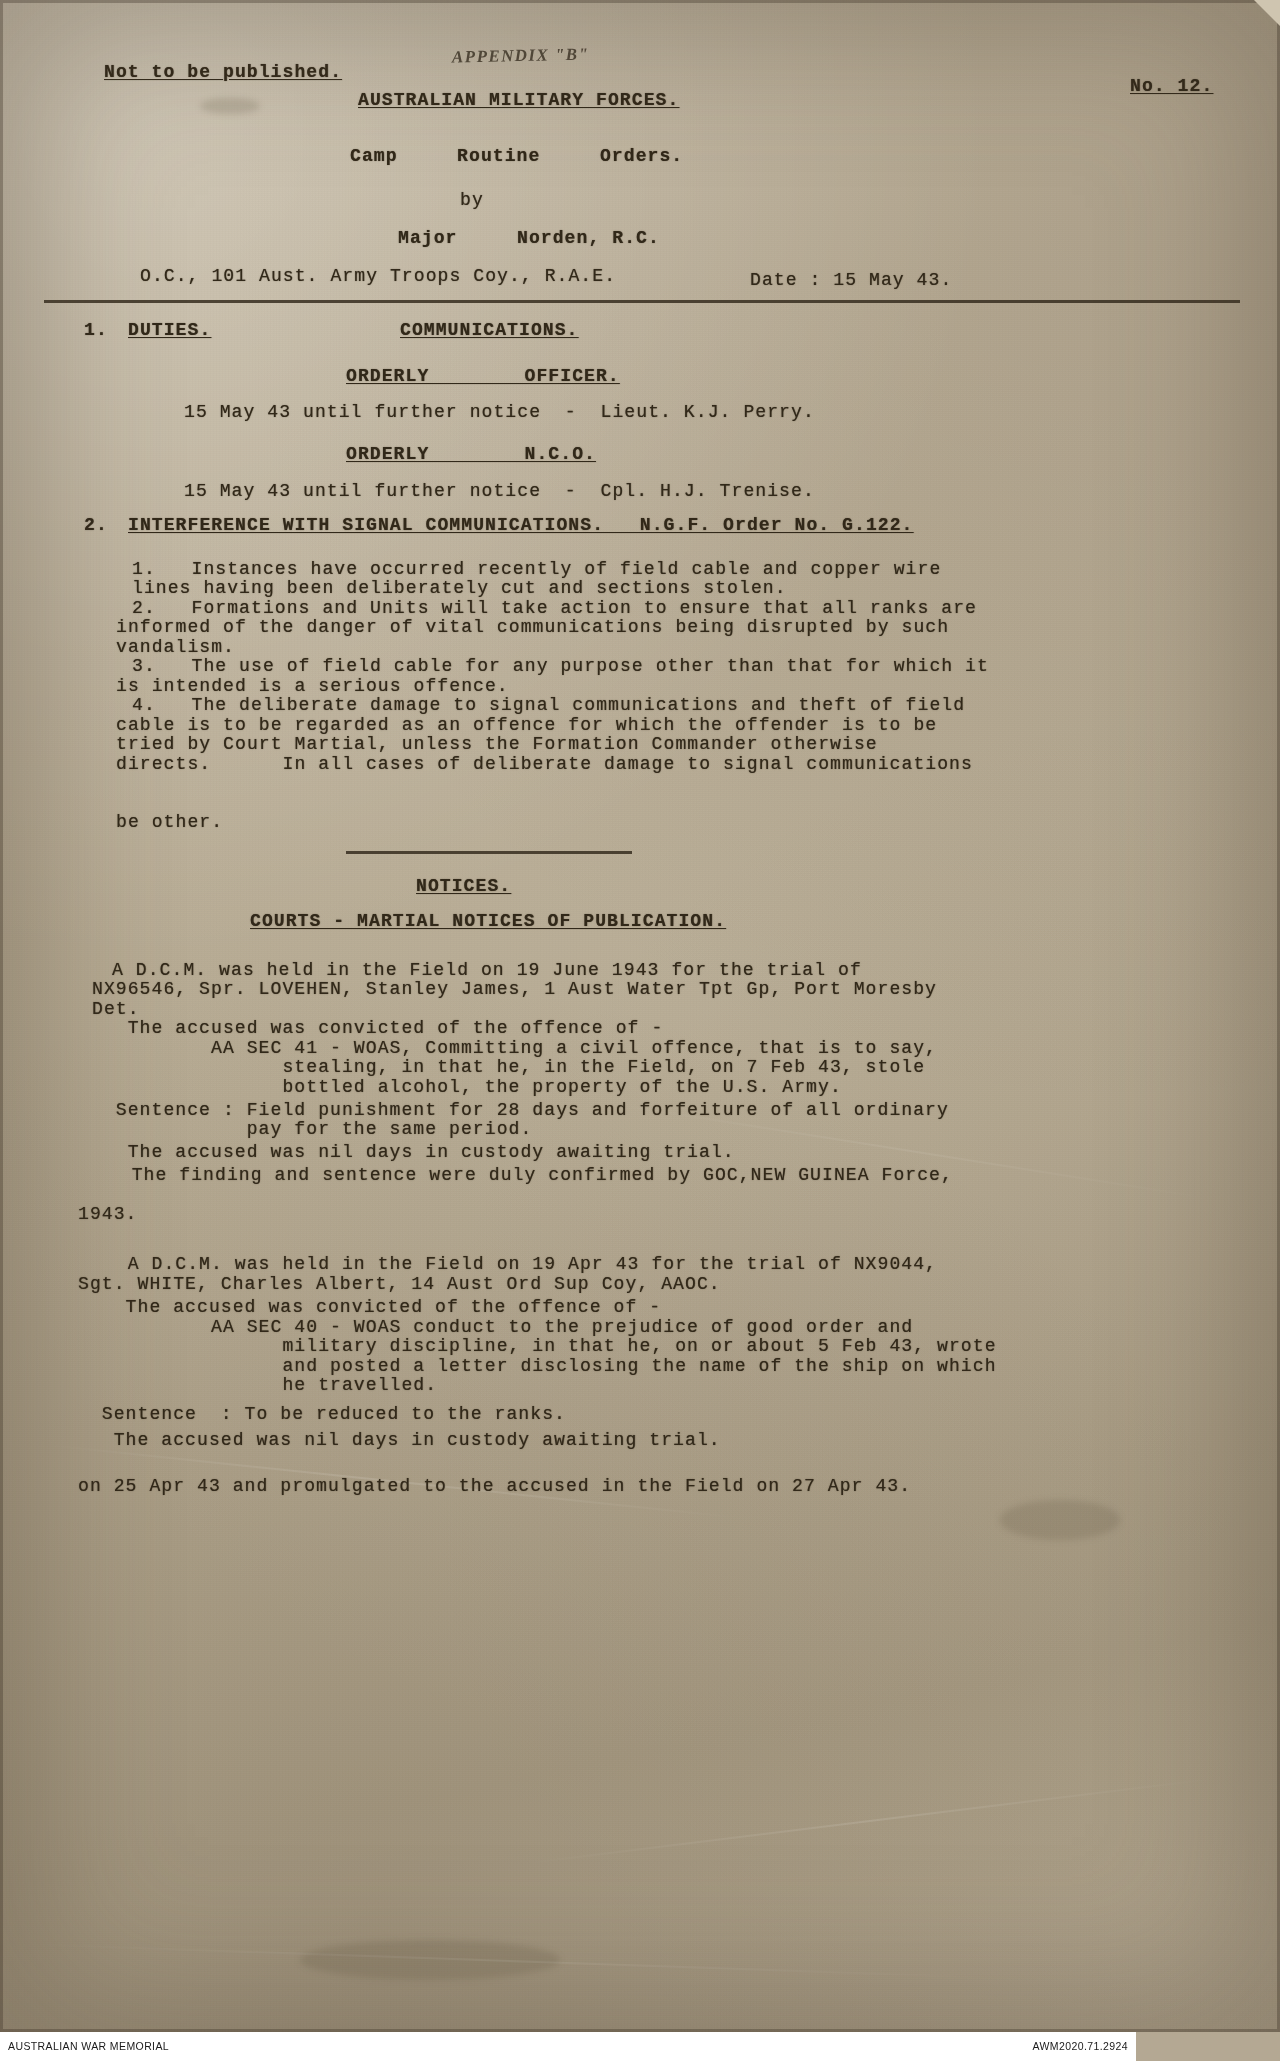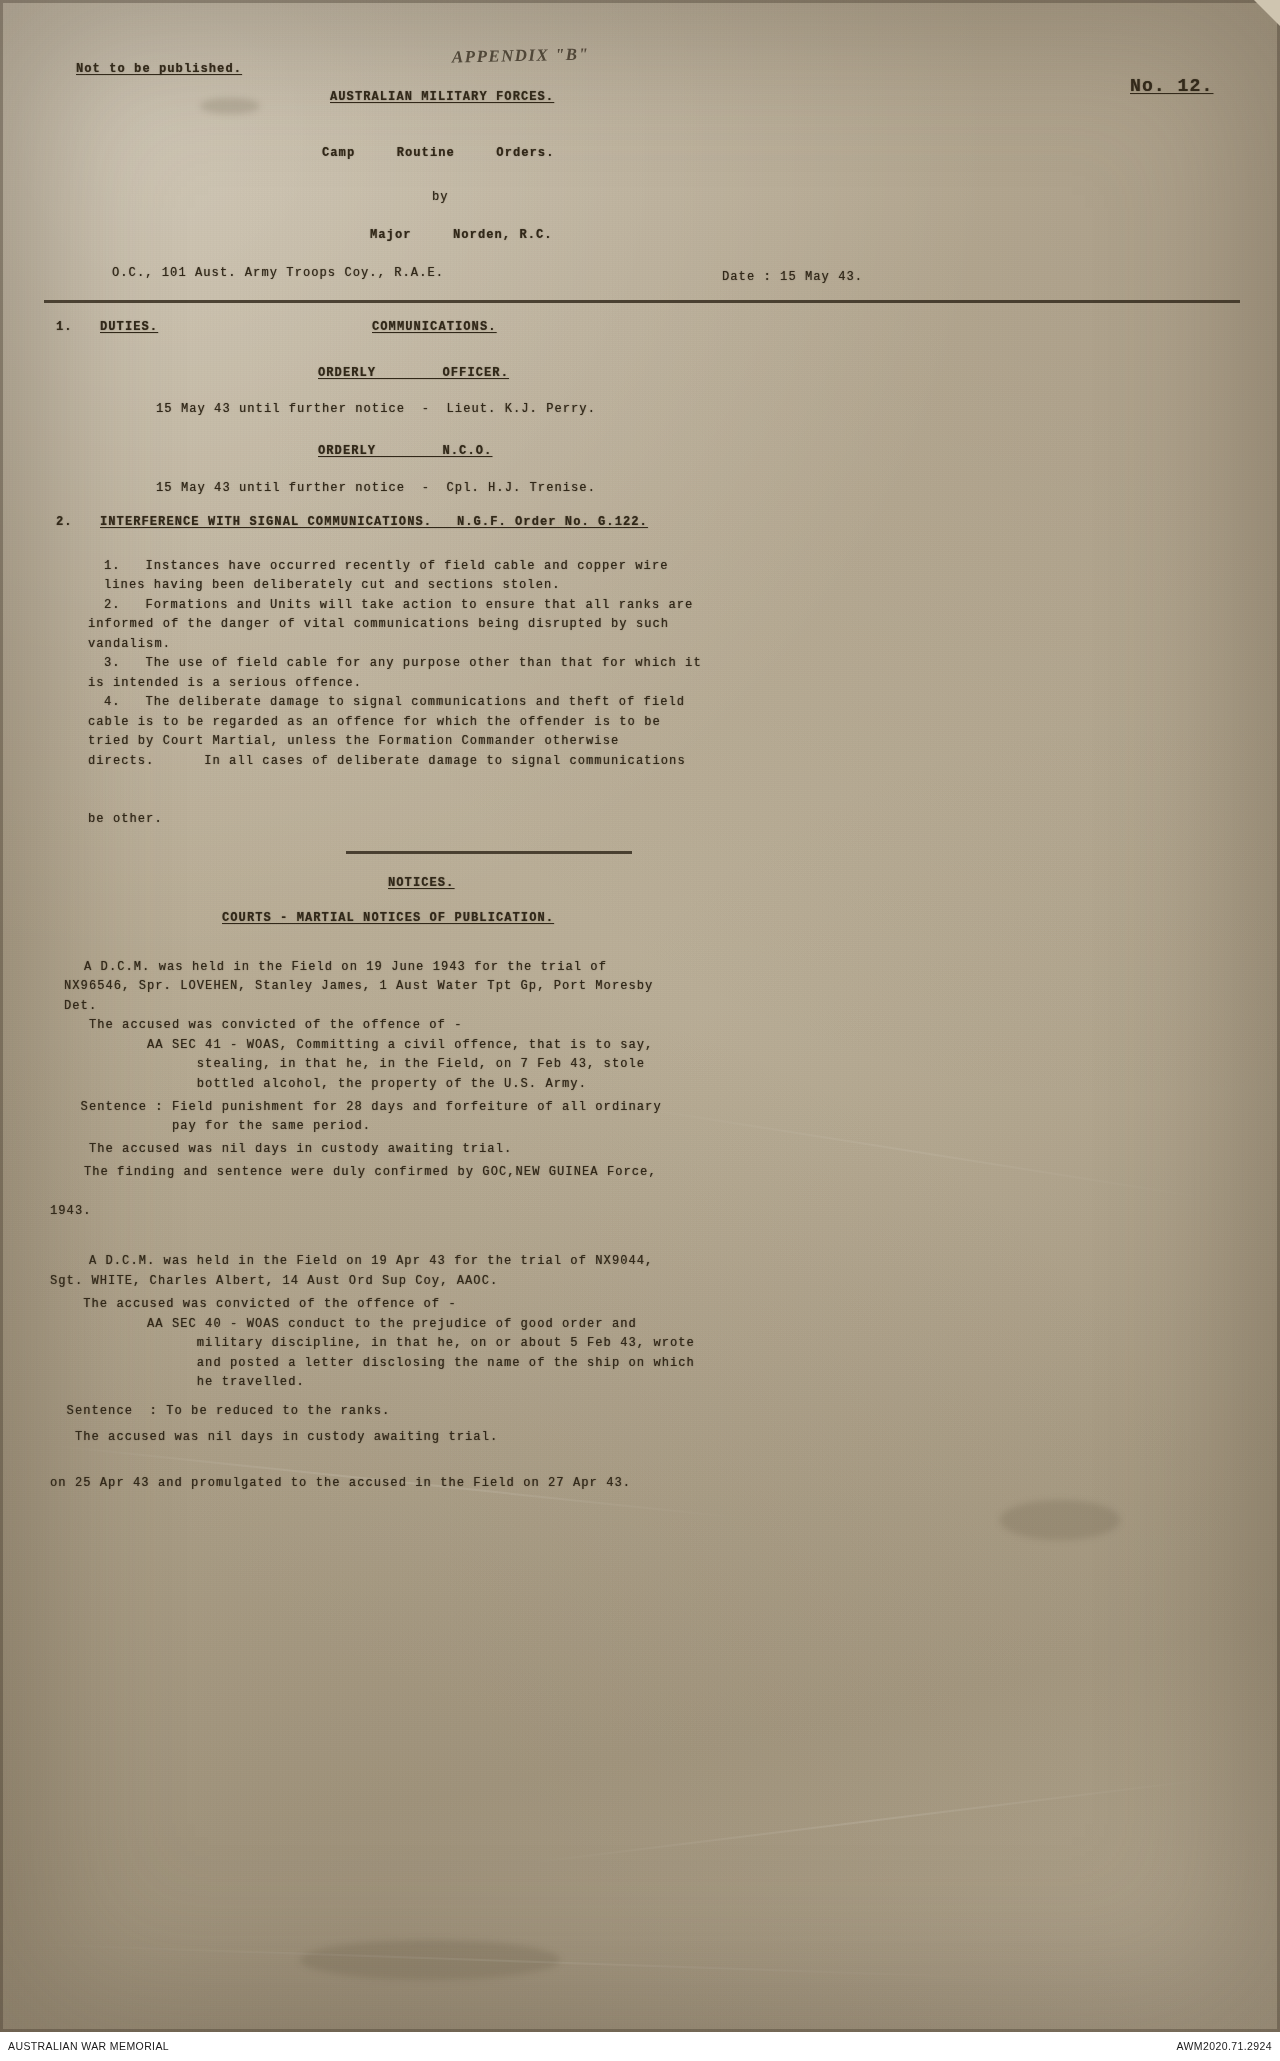--- a/index.html
+++ b/index.html
@@ -88,21 +88,21 @@
     color: #2a2318;
   }
   .t {
     position: absolute;
     white-space: pre;
     font-family: "Liberation Mono", monospace;
     letter-spacing: 1.1px;
     color: #312819;
     text-shadow: 0 0 1.2px rgba(45,36,22,0.55), 0.4px 0.3px 0 rgba(60,50,34,0.30);
   }
-  .sz14 { font-size: 12px; }
+  .sz14 { font-size: 18px; margin-left: 28px; }
   .sz15 { font-size: 18px; }
   .bold { font-weight: 700; }
   .ul { text-decoration: underline; text-underline-offset: 2px; }
 
   .hand {
     position: absolute;
     font-family: "Liberation Serif", serif;
     font-style: italic;
     font-weight: 700;
     font-size: 17px;
@@ -114,21 +114,21 @@
 
   .rule {
     position: absolute;
     background: #362d1e;
     opacity: .85;
   }
 
   .footer {
     position: absolute;
     left: 0; top: 2032px;
-    width: 1280px; height: 29px;
+    width: 1136px; height: 29px;
     background: #ffffff;
     color: #1a1a1a;
   }
   .footer .left {
     position: absolute;
     left: 8px; top: 8px;
     font-family: "Liberation Sans", sans-serif;
     font-size: 10.5px;
     letter-spacing: .4px;
   }
@@ -212,21 +212,21 @@
     <div class="t sz14" style="left:84px; top:960px;">A D.C.M. was held in the Field on 19 June 1943 for the trial of</div>
     <div class="t sz14" style="left:64px; top:979px;">NX96546, Spr. LOVEHEN, Stanley James, 1 Aust Water Tpt Gp, Port Moresby</div>
     <div class="t sz14" style="left:64px; top:999px;">Det.</div>
     <div class="t sz14" style="left:64px; top:1018px;">   The accused was convicted of the offence of -</div>
     <div class="t sz14" style="left:64px; top:1038px;">          AA SEC 41 - WOAS, Committing a civil offence, that is to say,</div>
     <div class="t sz14" style="left:64px; top:1057px;">                stealing, in that he, in the Field, on 7 Feb 43, stole</div>
     <div class="t sz14" style="left:64px; top:1077px;">                bottled alcohol, the property of the U.S. Army.</div>
     <div class="t sz14" style="left:64px; top:1100px;">  Sentence : Field punishment for 28 days and forfeiture of all ordinary</div>
     <div class="t sz14" style="left:64px; top:1119px;">             pay for the same period.</div>
     <div class="t sz14" style="left:64px; top:1142px;">   The accused was nil days in custody awaiting trial.</div>
-    <div class="t sz14" style="left:59px; top:1165px;">   The finding and sentence were duly confirmed by GOC,NEW GUINEA Force,</div>
+    <div class="t sz14" style="left:68px; top:1165px;">   The finding and sentence were duly confirmed by GOC,NEW GUINEA Force,</div>
     <div class="t sz14" style="left:50px; top:1204px;">1943.</div>
 
     <div class="t sz14" style="left:64px; top:1254px;">   A D.C.M. was held in the Field on 19 Apr 43 for the trial of NX9044,</div>
     <div class="t sz14" style="left:50px; top:1274px;">Sgt. WHITE, Charles Albert, 14 Aust Ord Sup Coy, AAOC.</div>
     <div class="t sz14" style="left:50px; top:1297px;">    The accused was convicted of the offence of -</div>
     <div class="t sz14" style="left:64px; top:1317px;">          AA SEC 40 - WOAS conduct to the prejudice of good order and</div>
     <div class="t sz14" style="left:64px; top:1336px;">                military discipline, in that he, on or about 5 Feb 43, wrote</div>
     <div class="t sz14" style="left:64px; top:1356px;">                and posted a letter disclosing the name of the ship on which</div>
     <div class="t sz14" style="left:64px; top:1375px;">                he travelled.</div>
     <div class="t sz14" style="left:50px; top:1404px;">  Sentence  : To be reduced to the ranks.</div>

